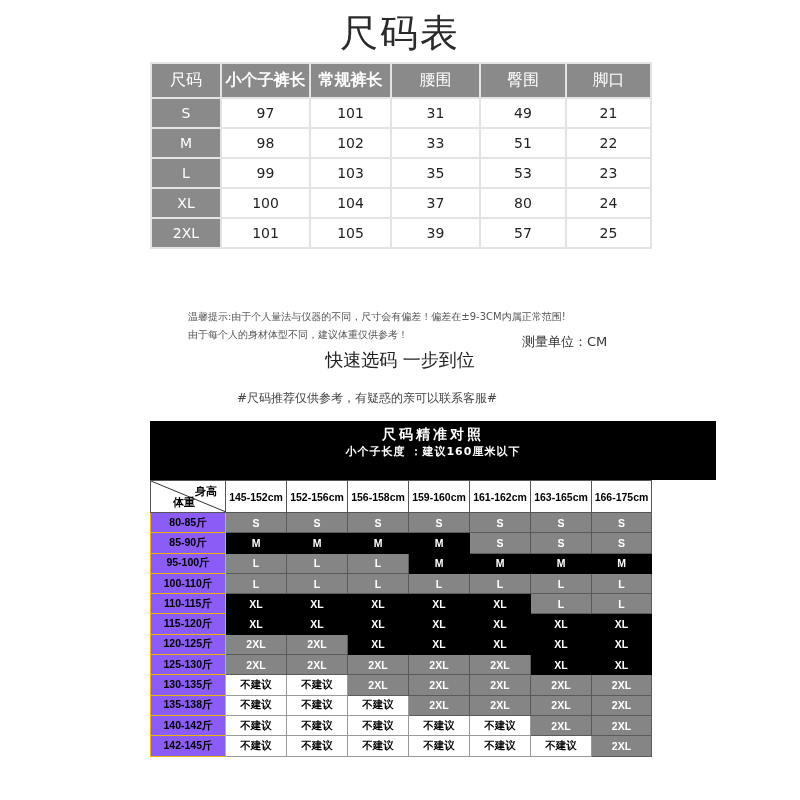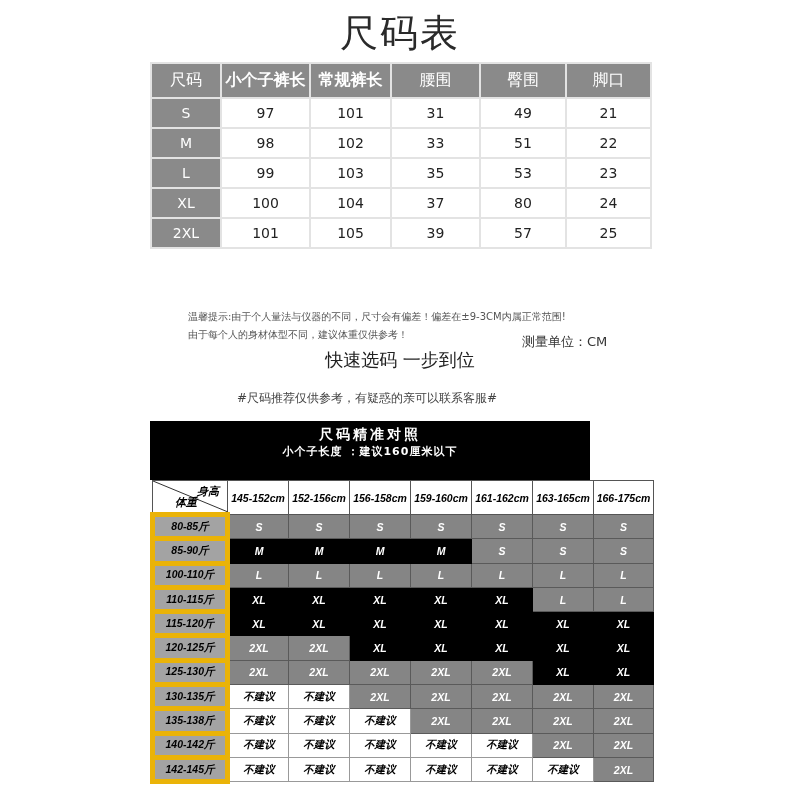--- a/index.html
+++ b/index.html
@@ -20,37 +20,37 @@
 
   .note { position:absolute; left:188px; font-size:10px; color:#555; white-space:nowrap; }
   .unit { position:absolute; left:522px; top:333px; font-size:13px; color:#333; }
 
   .subtitle { position:absolute; top:348px; left:0; width:800px; text-align:center;
               font-size:18px; color:#222; font-weight:500; }
   .tagline { position:absolute; top:390px; left:0; width:734px; text-align:center;
              font-size:12px; color:#444; }
 
   
-  .rec-head { position:absolute; left:150px; top:421px; width:440px; height:59px;
+  .rec-head { position:absolute; left:150px; top:421px; width:566px; height:59px;
               background:#000; color:#fff; text-align:center; font-weight:bold; }
   .rec-head .h1 { font-size:14px; margin-top:5px; letter-spacing:3px; }
   .rec-head .h2 { font-size:11px; line-height:15px; letter-spacing:1px; }
 
   .rec-table { position:absolute; left:150px; top:480px; border-collapse:collapse;
-               table-layout:fixed; width:500px;font-style:italic; }
+               table-layout:fixed; width:500px; }
   .rec-table td, .rec-table th { padding:0; text-align:center; font-weight:bold;
                font-family:"Liberation Sans","DejaVu Sans",sans-serif; }
   .rec-table th { height:31px; font-size:10.5px; color:#000; background:#fff;
                   border:1px solid #555; }
   .rec-table th.corner { position:relative; border-right:1px solid #555; }
   .corner .hgt { position:absolute; right:8px; top:3px; font-size:11px; }
   .corner .wgt { position:absolute; left:22px; bottom:2px; font-size:11px; }
   .corner svg { position:absolute; left:0; top:0; }
   .rec-table td { height:19.3px; font-size:10.5px; border:1px solid #444; }
-  .rec-table td.wt { background:#a3a3a3; color:#000; font-size:10.5px; border:5px solid #eab308; }
+  .rec-table td.wt { background:#8b5cf6; color:#000; font-size:10.5px; border:1px solid #eab308; }
   .c-gray { background:#858585; color:#fff; border-color:#5a5a5a !important; }
   .c-black { background:#000; color:#fff; border-color:#000 !important; }
   .c-white { background:#fff; color:#000; border-color:#999 !important; }
 </style>
 </head>
 <body>
 
 <div class="title">尺码表</div>
 
 <table class="size-table">
@@ -172,20 +172,30 @@
         <td class="wt">85-90斤</td>
         <td class="c-black">M</td>
         <td class="c-black">M</td>
         <td class="c-black">M</td>
         <td class="c-black">M</td>
         <td class="c-gray">S</td>
         <td class="c-gray">S</td>
         <td class="c-gray">S</td>
       </tr>
       <tr>
+        <td class="wt">95-100斤</td>
+        <td class="c-gray">L</td>
+        <td class="c-gray">L</td>
+        <td class="c-gray">L</td>
+        <td class="c-black">M</td>
+        <td class="c-black">M</td>
+        <td class="c-black">M</td>
+        <td class="c-black">M</td>
+      </tr>
+      <tr>
         <td class="wt">100-110斤</td>
         <td class="c-gray">L</td>
         <td class="c-gray">L</td>
         <td class="c-gray">L</td>
         <td class="c-gray">L</td>
         <td class="c-gray">L</td>
         <td class="c-gray">L</td>
         <td class="c-gray">L</td>
       </tr>
       <tr>

